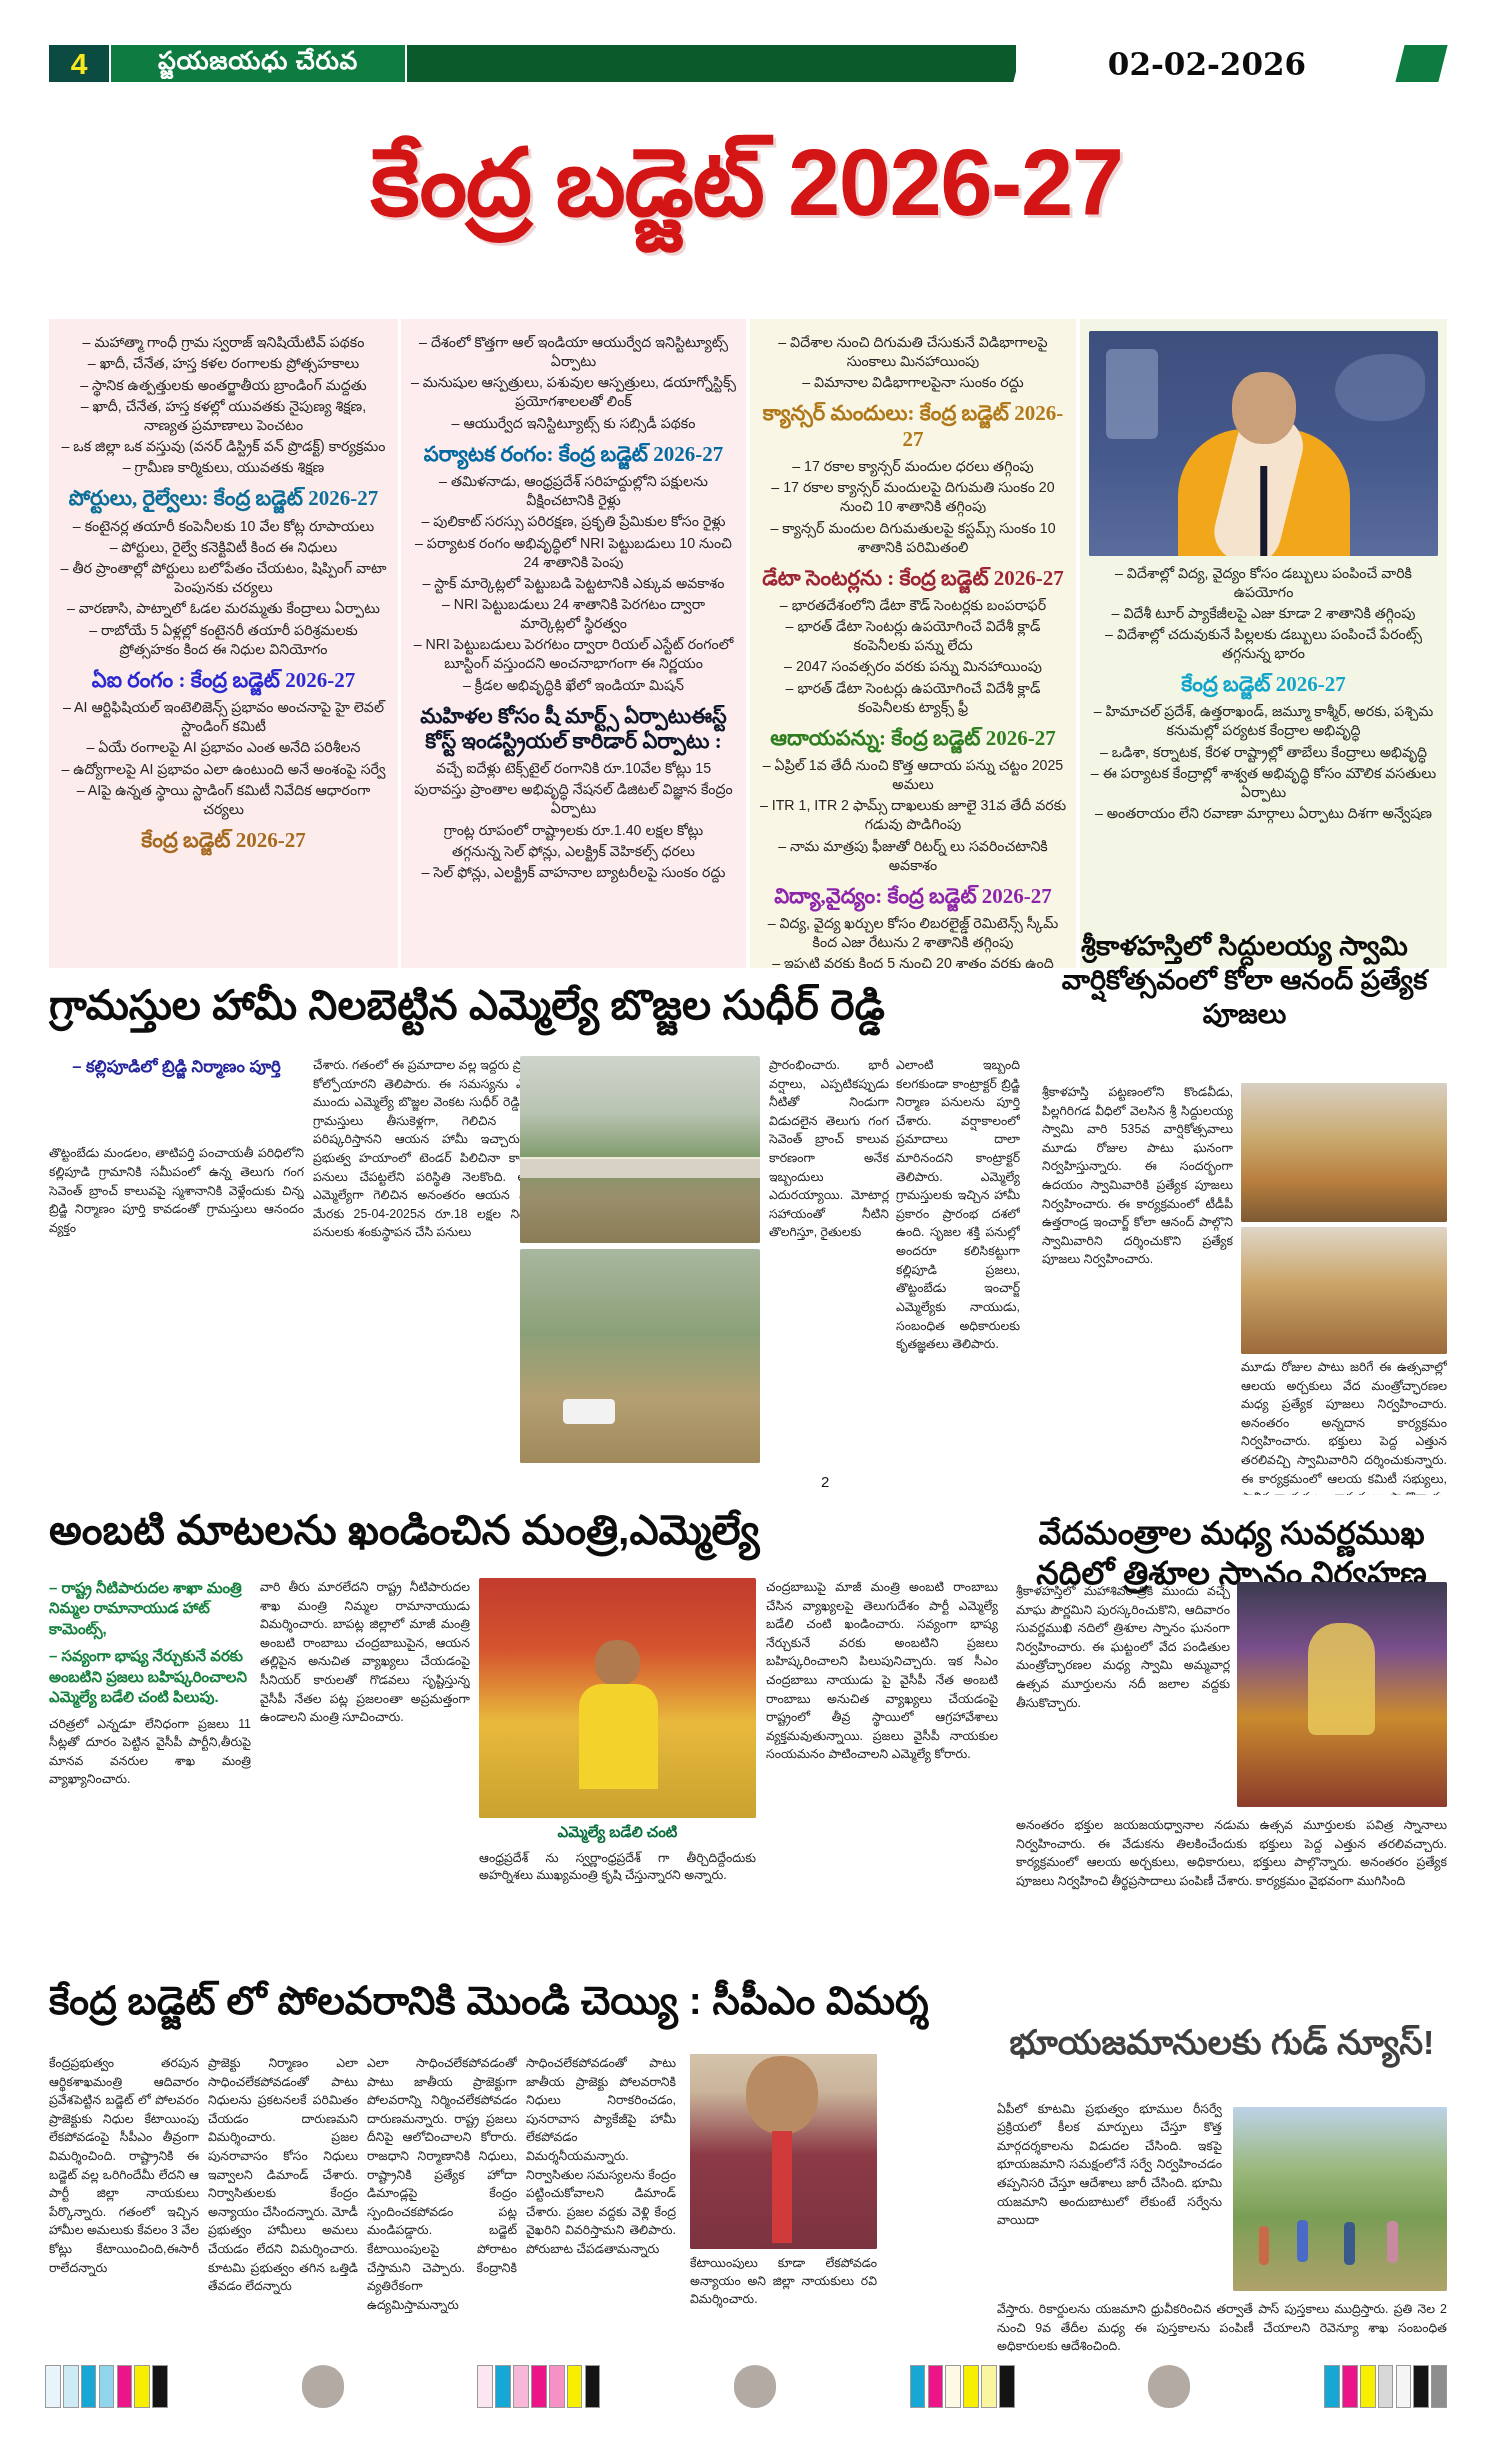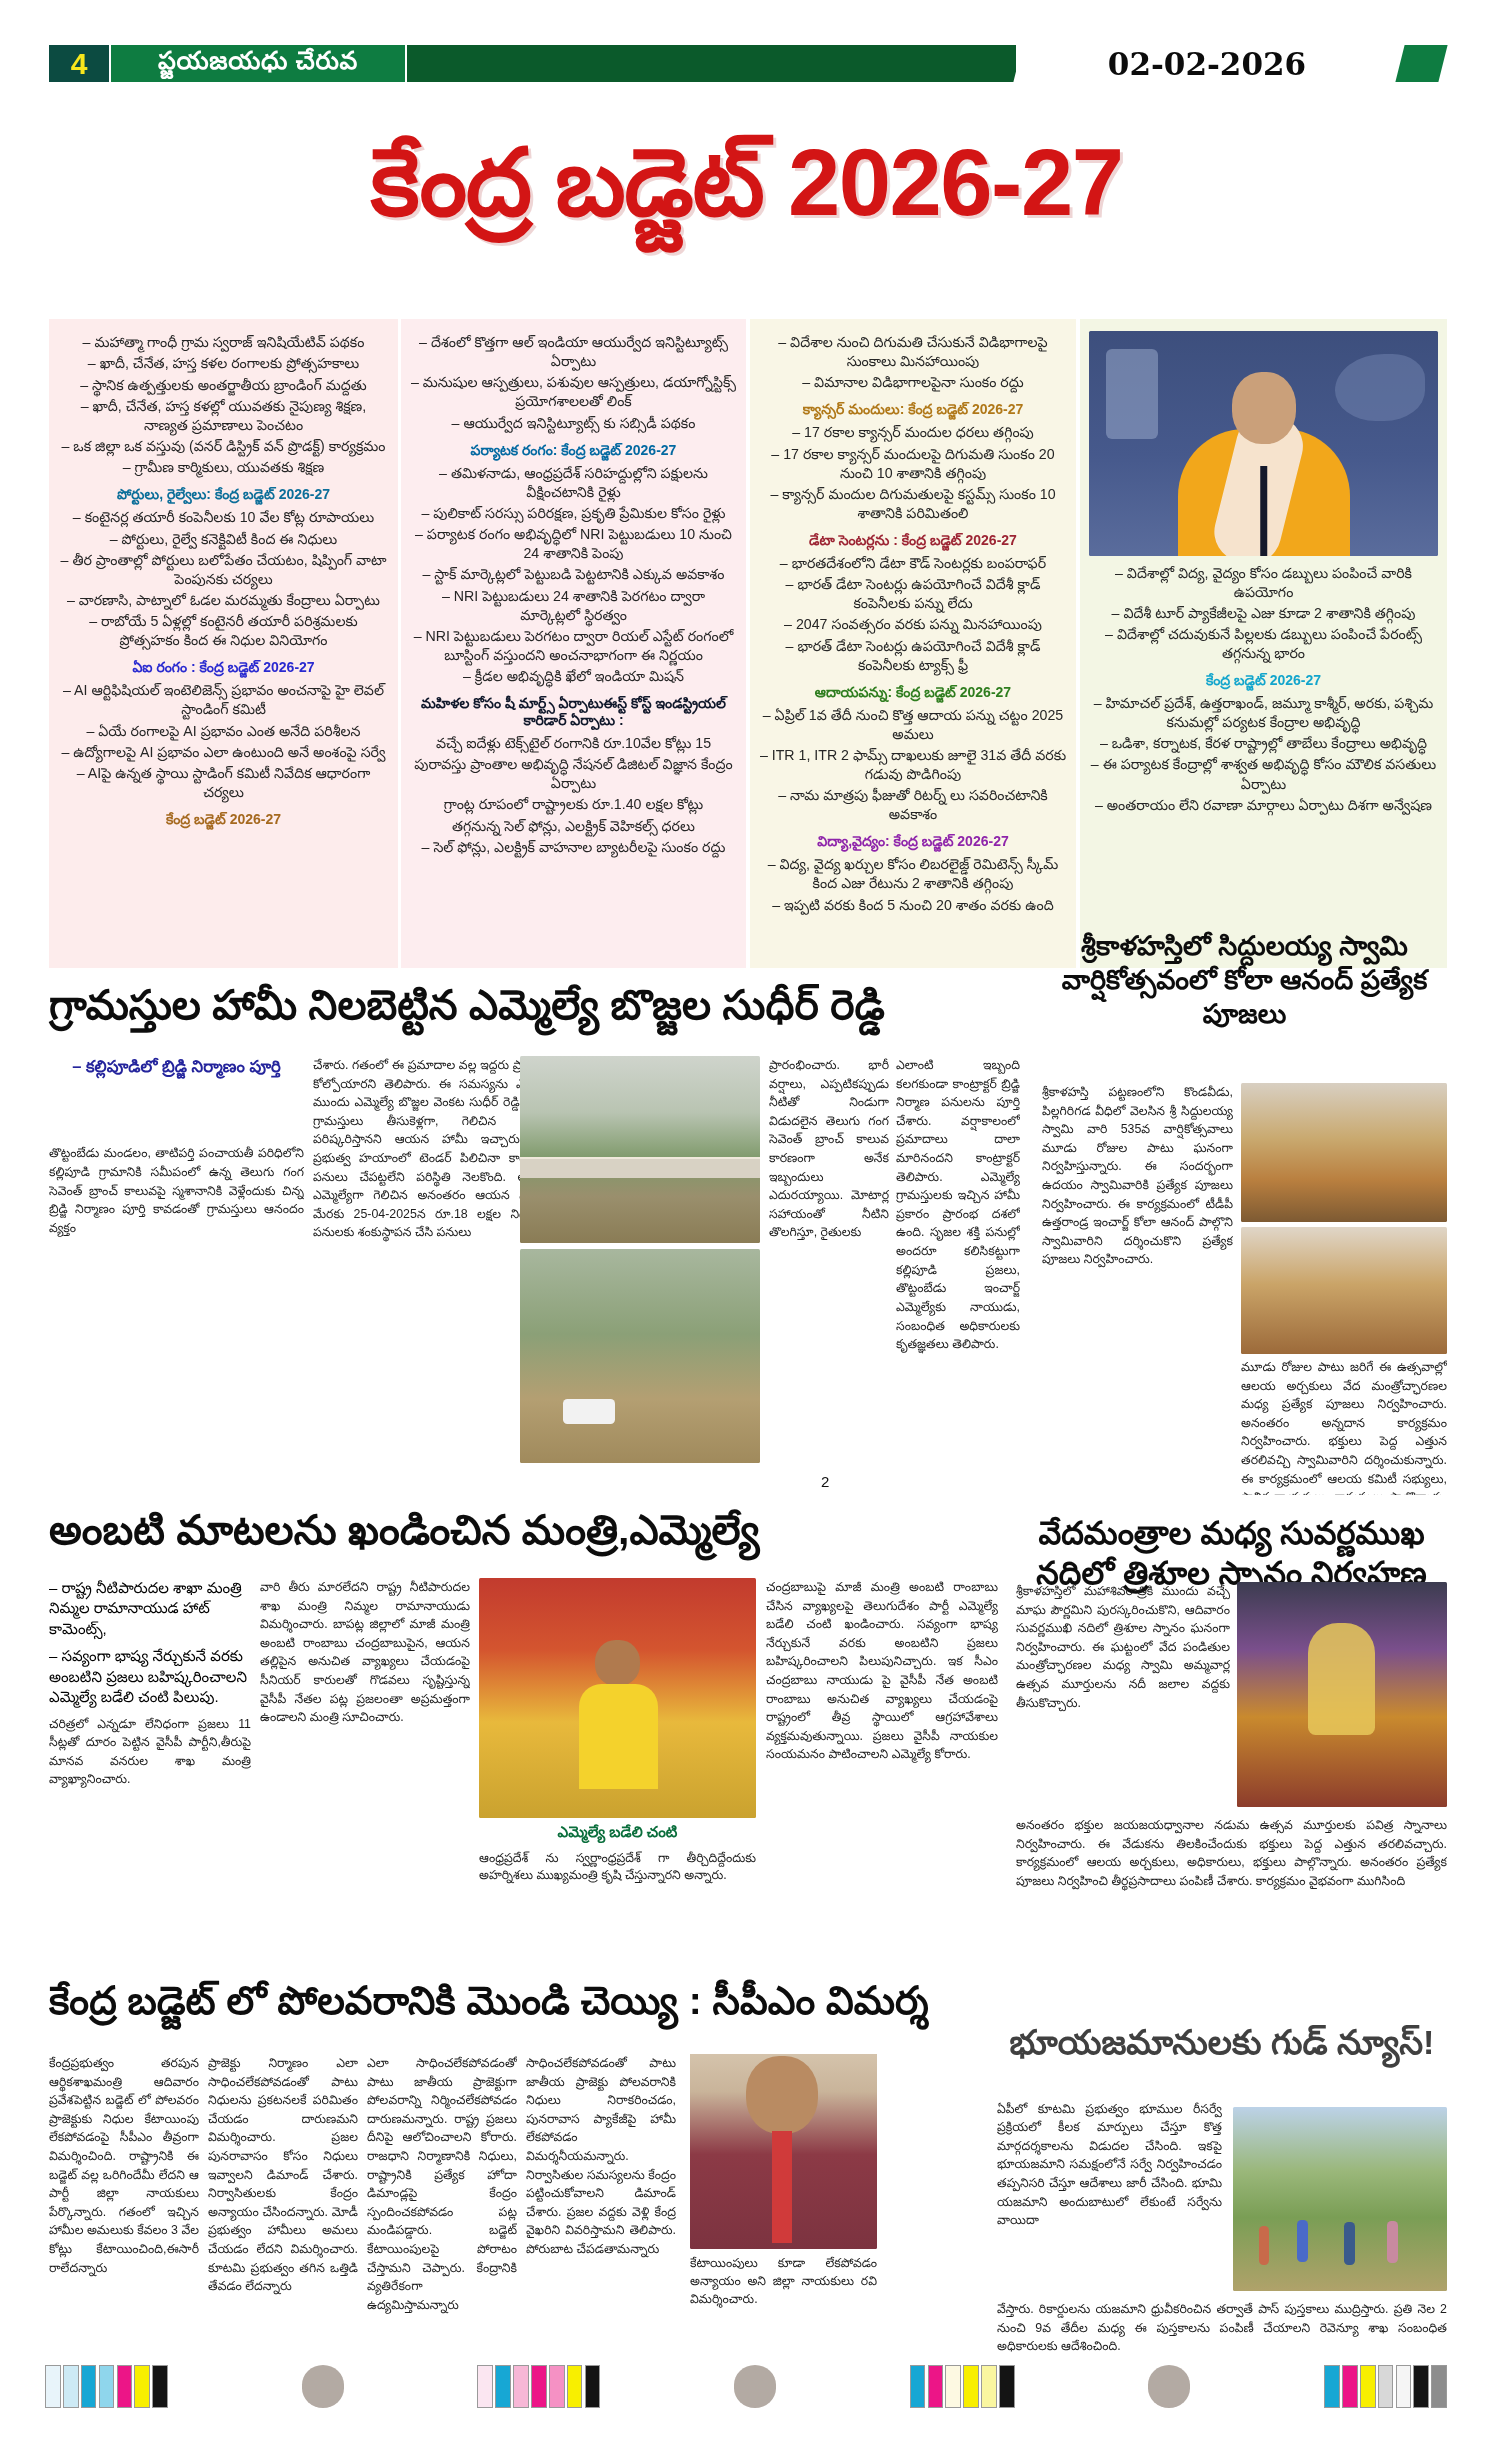--- a/index.html
+++ b/index.html
@@ -27,42 +27,42 @@
   .mainhead{position:absolute;top:129px;left:49px;width:1395px;height:131px;
             display:flex;align-items:center;justify-content:center;
             color:#d31515;font-size:94px;font-weight:800;letter-spacing:-1.5px;
             text-shadow:3px 3px 0 rgba(160,20,20,.18);white-space:nowrap;}
 
   
   .budget{position:absolute;top:319px;left:49px;width:1398px;height:627px;}
   .bcol{position:absolute;top:0;height:649px;padding:12px 9px;box-sizing:border-box;
         overflow:hidden;text-align:center;}
   .b-item{font-size:14.2px;line-height:1.34;margin:2.2px 0;color:#262626;font-weight:500;}
-  .b-head{font-size:14px;font-weight:bold;margin:9px 0 5.2px;line-height:1.2;}
+  .b-head{font-size:21px;font-weight:bold;margin:9px 0 5.2px;line-height:1.2;font-family:Liberation Serif, serif;}
   .photo{position:relative;overflow:hidden;border-radius:1.5px;}
   .minister-photo{width:100%;height:225px;margin-bottom:7.5px;
       background:linear-gradient(180deg,#3d4f7d 0%,#46598c 55%,#5a6c9c 100%);}
   .ph-bird{position:absolute;right:13.5px;top:22.5px;width:90px;height:67px;background:#6f82ad;
       border-radius:60% 40% 50% 50%;opacity:.55;}
   .ph-emblem{position:absolute;left:16.5px;top:18px;width:52px;height:90px;background:#9fb0cf;
       opacity:.5;border-radius:6px;}
   .ph-body{position:absolute;left:50%;transform:translateX(-50%);bottom:-15px;width:172px;height:142px;
       background:#f2a71b;border-radius:67px 67px 0 0;}
   .ph-sash{position:absolute;left:50%;transform:translateX(-58%) rotate(14deg);bottom:-7.5px;
       width:67px;height:150px;background:#f6e3cd;border-radius:30px;}
   .ph-headshape{position:absolute;left:50%;transform:translateX(-50%);bottom:112px;width:64px;height:72px;
       background:#caa07a;border-radius:46%;}
   .ph-mic{position:absolute;left:50%;transform:translateX(-50%);bottom:0;width:7.5px;height:90px;background:#15192b;}
 
   
   .art-head{position:absolute;color:#0d0d0d;font-weight:800;line-height:1.05;}
   .r-head{position:absolute;color:#0d0d0d;font-weight:800;text-align:center;white-space:pre-line;line-height:1.25;}
   .bodytxt{font-size:12.4px;line-height:1.5;text-align:justify;color:#1d1d1d;}
   .subblue{color:#24249c;font-weight:bold;font-size:16.5px;line-height:1.3;text-align:center;margin-bottom:10.5px;}
-  .subblue2{color:#000000;font-weight:normal;font-size:15px;line-height:1.35;text-align:left;margin-bottom:7.5px;}
+  .subblue2{color:#15803d;font-weight:bold;font-size:15px;line-height:1.35;text-align:left;margin-bottom:7.5px;}
   .abs{position:absolute;box-sizing:border-box;overflow:hidden;}
   .caption{font-weight:bold;color:#0a6e3c;font-size:15px;text-align:center;margin:4.5px 0;}
   .capsmall{font-size:12.4px;line-height:1.45;text-align:justify;color:#1d1d1d;margin-top:6px;}
   .pgmark{position:absolute;font-size:15px;color:#111;}
   .greenhead{color:#404040;}
 
   
   .cbars{position:absolute;top:2363px;left:45px;width:1402px;height:46px;
          display:flex;align-items:center;justify-content:space-between;}
   .cgroup{display:flex;gap:2.2px;}

